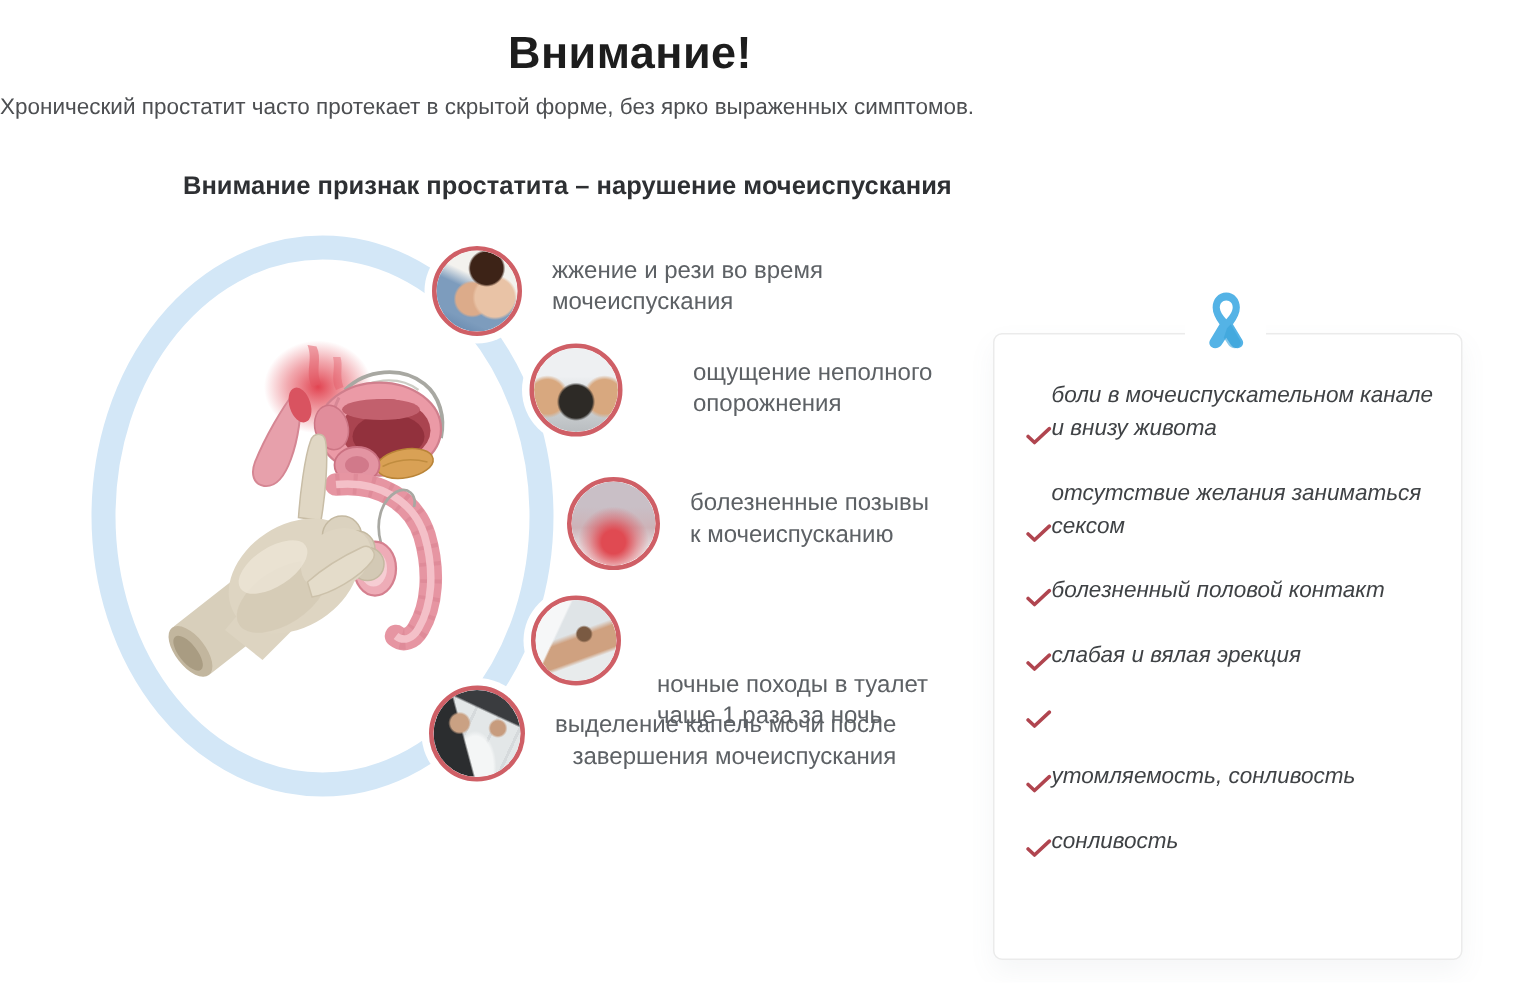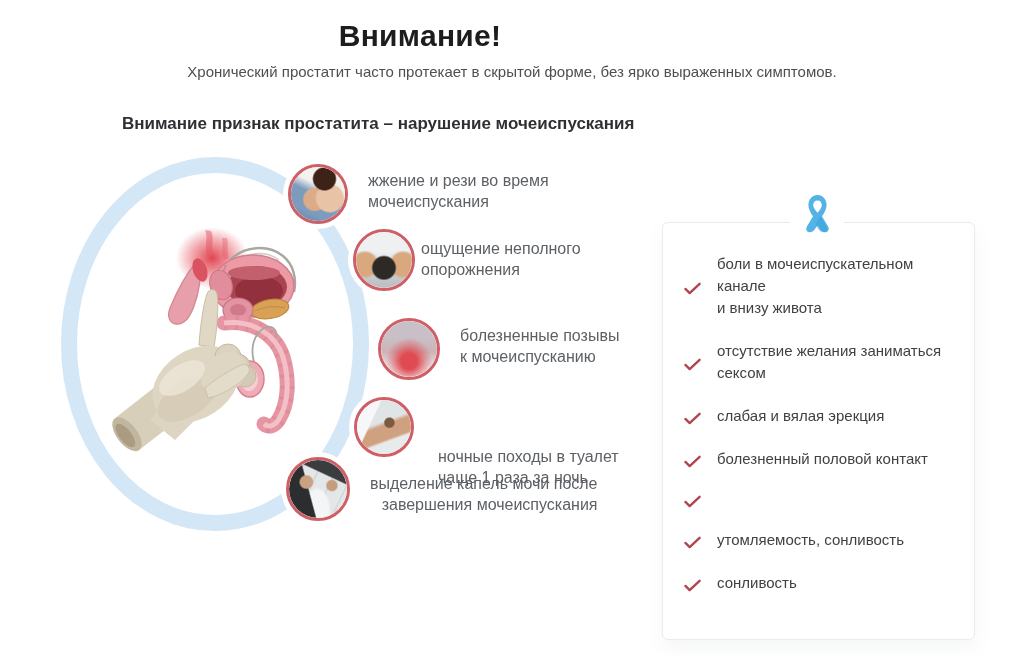--- a/index.html
+++ b/index.html
@@ -4,21 +4,21 @@
 <style>
   * { margin:0; padding:0; box-sizing:border-box; }
   html,body { width:1024px; height:655px; background:#ffffff;
     font-family:"Liberation Sans","DejaVu Sans",sans-serif; overflow:hidden; position:relative; }
 
   .abs { position:absolute; }
 
   
   .title { top:19px; left:0; width:840px; text-align:center;
     font-size:30px; font-weight:700; color:#1d1d1d; letter-spacing:.3px; }
-  .subtitle { top:63px; left:0; width:1024px; text-align:center;
+  .subtitle { top:63px; left:0; width:1024px; 
     font-size:15px; color:#4d4f52; }
 
   
   .section-heading { top:114px; left:122px; font-size:17px; font-weight:700; color:#2e3033; }
 
   
   .illustration-svg { left:30px; top:152px; width:400px; height:392px; }
 
   
   .callout-circle { position:absolute; border-radius:50%;
@@ -52,34 +52,34 @@
     radial-gradient(circle at 74% 44%, #c79c7e 0 9%, rgba(199,156,126,0) 12%),
     linear-gradient(75deg, #2b2d2f 0 36%, rgba(43,45,47,0) 38%),
     linear-gradient(205deg, #3a3c3f 0 28%, rgba(58,60,63,0) 30%),
     radial-gradient(ellipse at 48% 88%, #f4f6f6 0 28%, rgba(244,246,246,0) 33%),
     repeating-linear-gradient(115deg, #e3e7e8 0 14px, #d6dadc 14px 16px); }
 
   
   .sym-label { position:absolute; font-size:16px; line-height:21px;
     color:#5d6165; white-space:pre-line; }
   .l1 { left:368px; top:170px; }
-  .l2 { left:421px; top:238px; }
+  .l2 { left:462px; top:238px; }
   .l3 { left:460px; top:325px; }
   .l4 { left:438px; top:410px;margin-top:36px; }
   .l5 { left:370px; top:473px;text-align:right; }
 
   
   .symptoms-card { left:662px; top:222px; width:313px; height:418px;
     background:#ffffff; border:1px solid #ebebeb; border-radius:6px;
     box-shadow:0 8px 18px rgba(120,130,140,.07); }
   .ribbon-wrap { left:790px; top:191px; width:54px; height:48px;
     background:#ffffff; display:flex; justify-content:center; align-items:flex-start; }
   .checklist { position:absolute; left:0; top:0; width:100%; list-style:none;
     padding:30px 18px 0 21px; display:flex; flex-direction:column; gap:21px; }
-  .check-item { display:flex; gap:16px; align-items:center; }
+  .check-item { display:flex; gap:0; align-items:flex-end;font-style:italic; }
   .check-icon { flex:0 0 17px; margin-top:4px; }
   .check-text { font-size:15px; line-height:22px; color:#3f4245; white-space:pre-line; }
 </style>
 </head>
 <body>
 
 <h1 class="abs title">Внимание!</h1>
 <p class="abs subtitle">Хронический простатит часто протекает в скрытой форме, без ярко выраженных симптомов.</p>
 <h2 class="abs section-heading">Внимание признак простатита – нарушение мочеиспускания</h2>
 
@@ -184,27 +184,27 @@
       <svg class="check-icon" width="17" height="13" viewBox="0 0 18 13">
           <path d="M1.5,7 L6,11.3 L16.5,1.5" stroke="#b0454f" stroke-width="2.5" fill="none" stroke-linecap="round" stroke-linejoin="round"></path>
         </svg>
       <span class="check-text">отсутствие желания заниматься
 сексом</span>
       </li>
     <li class="check-item">
       <svg class="check-icon" width="17" height="13" viewBox="0 0 18 13">
           <path d="M1.5,7 L6,11.3 L16.5,1.5" stroke="#b0454f" stroke-width="2.5" fill="none" stroke-linecap="round" stroke-linejoin="round"></path>
         </svg>
+      <span class="check-text">болезненный половой контакт</span>
+      </li>
+    <li class="check-item">
+      <svg class="check-icon" width="17" height="13" viewBox="0 0 18 13">
+          <path d="M1.5,7 L6,11.3 L16.5,1.5" stroke="#b0454f" stroke-width="2.5" fill="none" stroke-linecap="round" stroke-linejoin="round"></path>
+        </svg>
       <span class="check-text">слабая и вялая эрекция</span>
-      </li>
-    <li class="check-item">
-      <svg class="check-icon" width="17" height="13" viewBox="0 0 18 13">
-          <path d="M1.5,7 L6,11.3 L16.5,1.5" stroke="#b0454f" stroke-width="2.5" fill="none" stroke-linecap="round" stroke-linejoin="round"></path>
-        </svg>
-      <span class="check-text">болезненный половой контакт</span>
       </li>
     <li class="check-item">
       <svg class="check-icon" width="17" height="13" viewBox="0 0 18 13">
           <path d="M1.5,7 L6,11.3 L16.5,1.5" stroke="#b0454f" stroke-width="2.5" fill="none" stroke-linecap="round" stroke-linejoin="round"></path>
         </svg>
       </li>
     <li class="check-item">
       <svg class="check-icon" width="17" height="13" viewBox="0 0 18 13">
           <path d="M1.5,7 L6,11.3 L16.5,1.5" stroke="#b0454f" stroke-width="2.5" fill="none" stroke-linecap="round" stroke-linejoin="round"></path>
         </svg>

